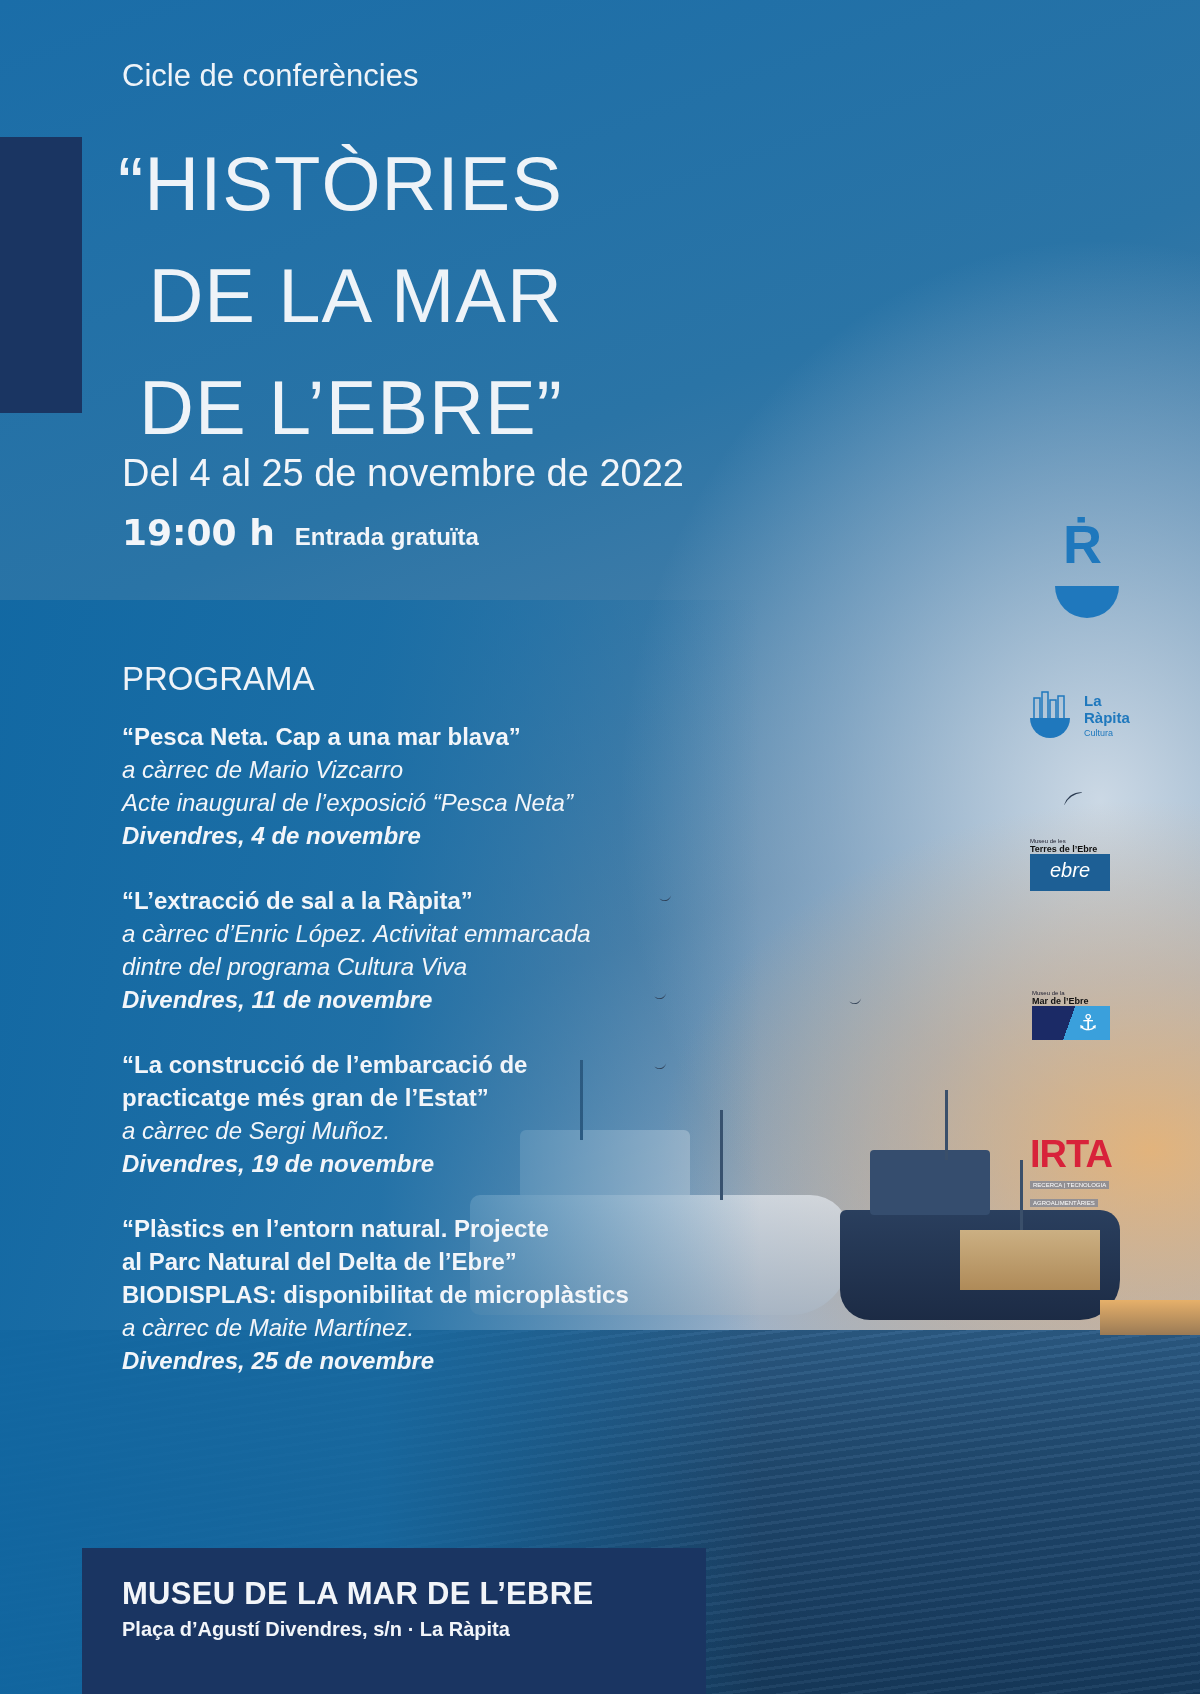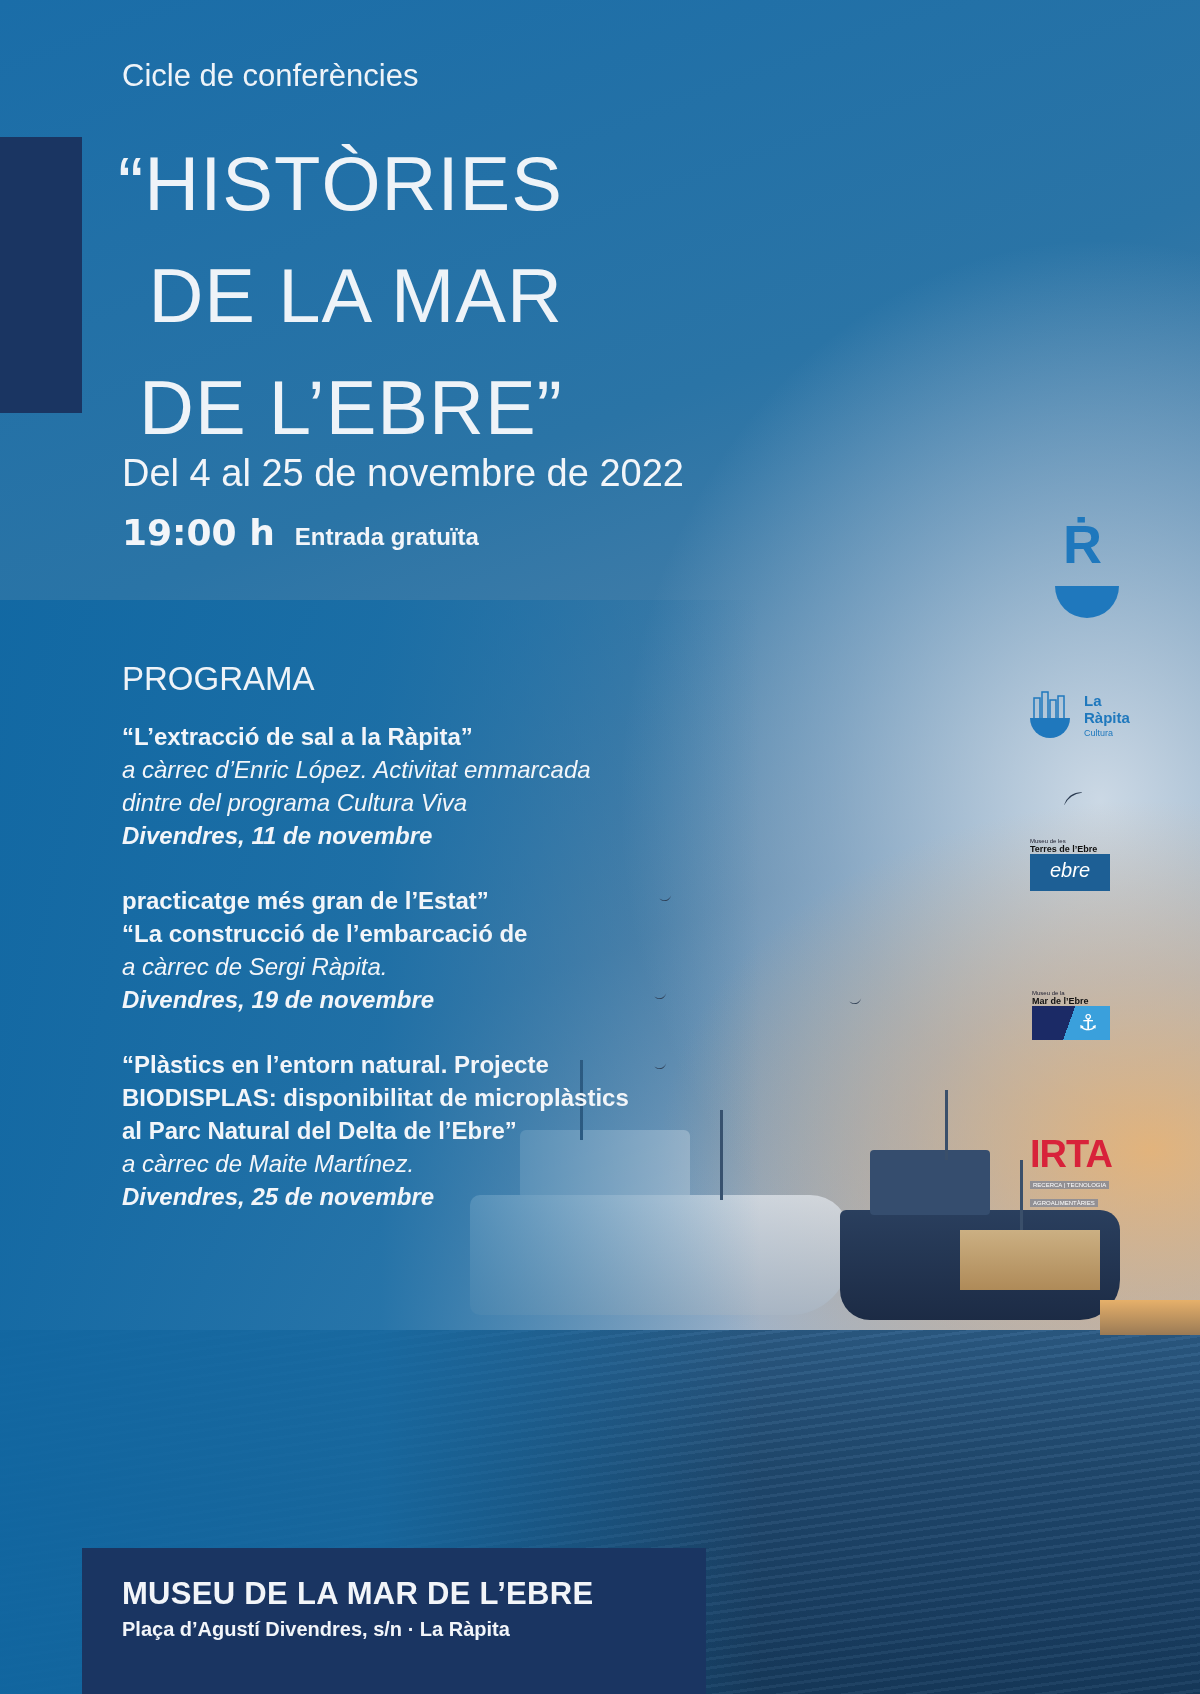--- a/index.html
+++ b/index.html
@@ -145,35 +145,41 @@
   <div class="dates">Del 4 al 25 de novembre de 2022</div>
   <div class="time-row">
     <span class="time">19:00 h</span>
     <span class="entry">Entrada gratuïta</span>
   </div>
 
   <div class="programa-heading">PROGRAMA</div>
 
   <div class="events">
     <div class="event">
+      <div class="event-title">“Pesca Neta. Cap a una mar blava”</div>
+      <div class="event-speaker">a càrrec de Mario Vizcarro</div>
+      <div class="event-speaker">Acte inaugural de l’exposició “Pesca Neta”</div>
+      <div class="event-date">Divendres, 4 de novembre</div>
+    </div>
+    <div class="event">
       <div class="event-title">“L’extracció de sal a la Ràpita”</div>
       <div class="event-speaker">a càrrec d’Enric López. Activitat emmarcada</div>
       <div class="event-speaker">dintre del programa Cultura Viva</div>
       <div class="event-date">Divendres, 11 de novembre</div>
     </div>
     <div class="event">
+      <div class="event-title">“La construcció de l’embarcació de</div>
       <div class="event-title">practicatge més gran de l’Estat”</div>
-      <div class="event-title">“La construcció de l’embarcació de</div>
-      <div class="event-speaker">a càrrec de Sergi Ràpita.</div>
+      <div class="event-speaker">a càrrec de Sergi Muñoz.</div>
       <div class="event-date">Divendres, 19 de novembre</div>
     </div>
     <div class="event">
       <div class="event-title">“Plàstics en l’entorn natural. Projecte</div>
+      <div class="event-title">al Parc Natural del Delta de l’Ebre”</div>
       <div class="event-title">BIODISPLAS: disponibilitat de microplàstics</div>
-      <div class="event-title">al Parc Natural del Delta de l’Ebre”</div>
       <div class="event-speaker">a càrrec de Maite Martínez.</div>
       <div class="event-date">Divendres, 25 de novembre</div>
     </div>
   </div>
 
   <div class="logo logo-rapita">
     <div class="glyph">Ṙ</div>
     <div class="bowl-shape" style="left:0;top:74px;width:64px;height:32px;"></div>
   </div>
 

